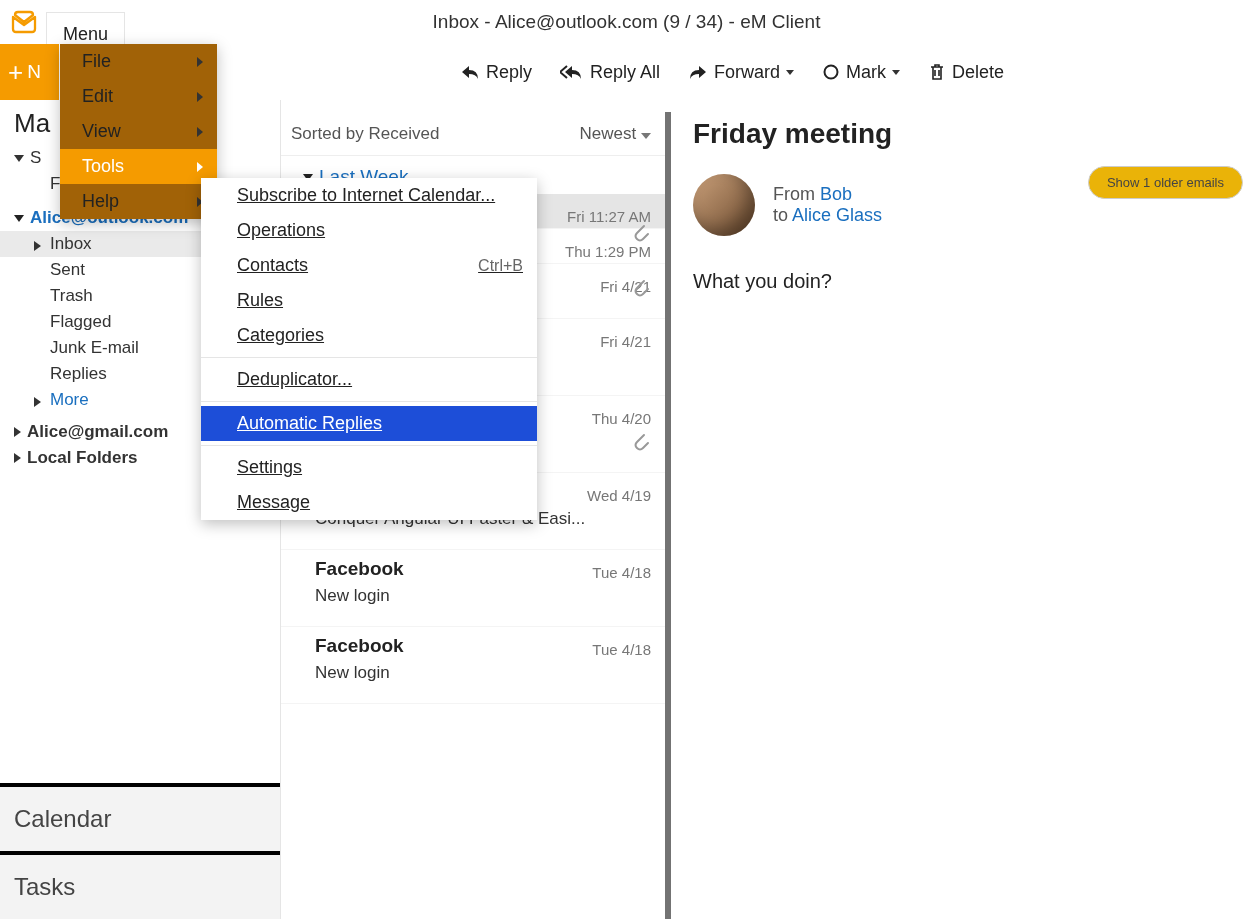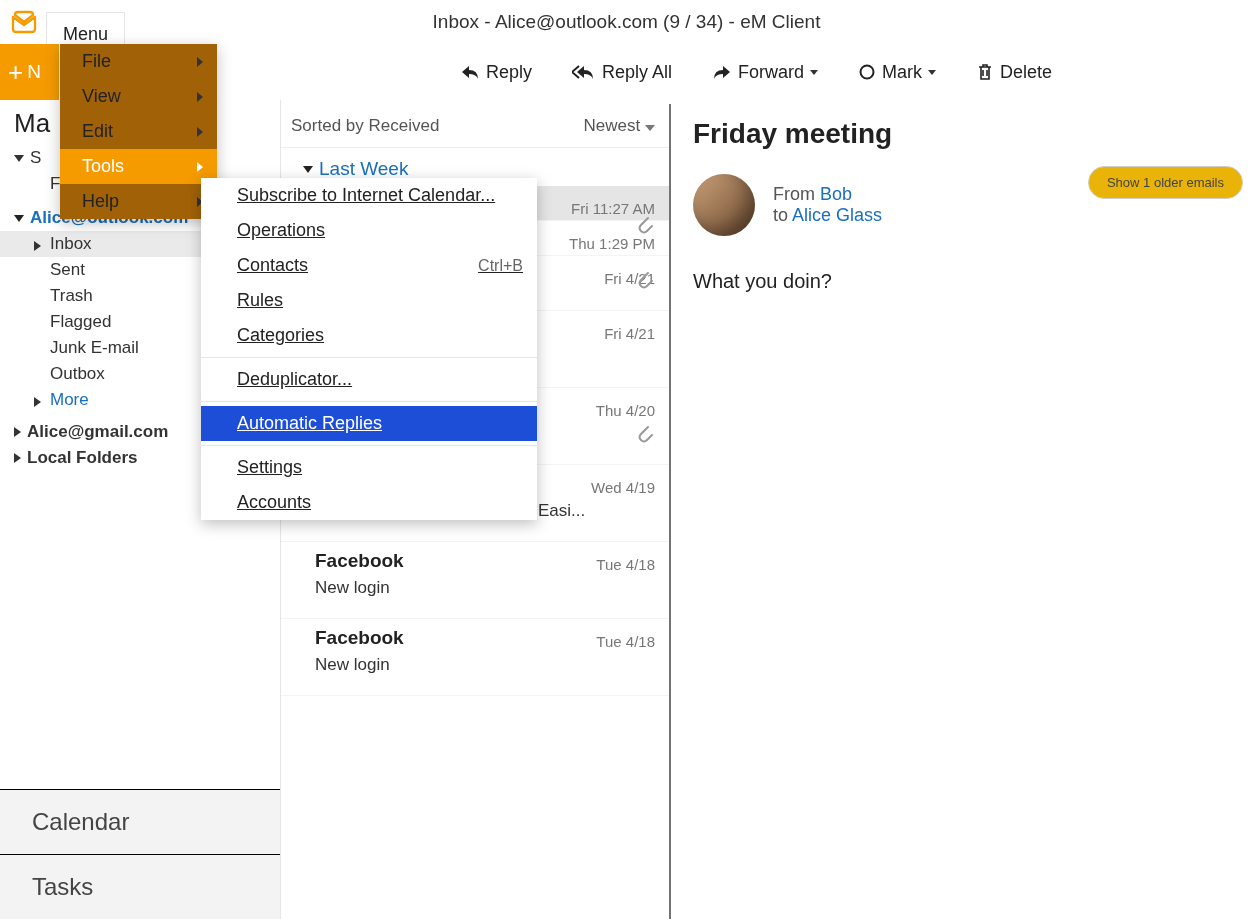--- a/index.html
+++ b/index.html
@@ -8,42 +8,42 @@
     
     .titlebar { height: 44px; display: flex; align-items: center; justify-content: center; font-size: 19px; font-weight: 400; color: #333; }
     .app-logo-wrap { position: absolute; left: 2px; top: 0; display: flex; align-items: center; }
     .app-logo { width: 44px; height: 44px; display: flex; align-items: center; justify-content: center; }
     .menu-button { position: absolute; left: 46px; top: 0; height: 44px; padding: 0 16px; display: flex; align-items: center; font-size: 18px; background: #fff; border: 1px solid #e5e5e5; border-bottom: none; margin-top: 12px; }
 
     
     .toolbar-row { height: 56px; display: flex; align-items: center; position: relative; }
     .new-btn { position: absolute; left: 0; top: 0; height: 56px; background: #f59b00; color: #fff; font-size: 19px; display:flex; align-items:center; padding: 0 18px 0 8px;}
     .new-plus { font-size: 26px; font-weight: 300; margin-right: 4px; }
-    .toolbar-actions { position: absolute; left: 460px; top: 0; height: 56px; display: flex; align-items: center; gap: 40px; }
+    .toolbar-actions { position: absolute; left: 460px; top: 0; height: 56px; display: flex; align-items: center; gap: 28px; }
     .tb-item { display: flex; align-items: center; gap: 6px; font-size: 18px; color: #222; }
     .caret-down { width:0;height:0;border-left:5px solid transparent;border-right:5px solid transparent;border-top:6px solid #333; display:inline-block;}
     .caret-down.sm{border-left-width:4px;border-right-width:4px;border-top-width:5px;}
 
     
     .leftcol { position:absolute; left:0; top:100px; width:281px; bottom:0; border-right:1px solid #e5e5e5; }
     .mail-label { font-size: 26px; font-weight: 300; padding: 8px 0 6px 14px; color:#222;}
     .tree { font-size: 17px; color:#333; }
     .tree-row { display:flex; align-items:center; padding: 3px 0 3px 14px; gap:6px; }
     .tri { width:0;height:0; display:inline-block;}
     .tri-down{border-left:5px solid transparent;border-right:5px solid transparent;border-top:7px solid #333;}
     .tri-right{border-top:5px solid transparent;border-bottom:5px solid transparent;border-left:7px solid #333;}
     .child { padding-left: 50px; font-size:17px; padding-top:3px; padding-bottom:3px;}
     .child.sel { background:#eaeaea; position:relative;}
     .child .tri-right{ position:absolute; left:34px; top:10px;}
     .blue { color:#1a6fbf; }
     .bottom-tabs { position:absolute; left:0; bottom:0; width:100%; }
-    .btab { padding: 18px 0 18px 32px; font-size: 24px; font-weight:300; border-top:1px solid #000000; background:#f3f3f3; color:#444;}
-
-    
-    .midcol { position:absolute; left:281px; top:104px; width:390px; bottom:0; border-right:2px solid #737373; }
+    .btab { padding: 18px 0 18px 14px; font-size: 24px; font-weight:300; border-top:4px solid #000000; background:#f3f3f3; color:#444;}
+
+    
+    .midcol { position:absolute; left:281px; top:112px; width:390px; bottom:0; border-right:6px solid #737373; }
     .sort-row { height:44px; display:flex; align-items:center; justify-content:space-between; padding:0 14px 0 10px; border-bottom:1px solid #eee; color:#555; font-size:17px;}
     .group-hdr { color:#1a6fbf; font-size:19px; padding: 10px 0 6px 22px; display:flex; align-items:center; gap:6px;}
     .msg { padding: 8px 14px 20px 34px; position:relative; border-bottom:1px solid #f4f4f4;}
     .msg.sel{ background:#e5e5e5;}
     .msg .from{ font-size:19px; font-weight:600; color:#222;}
     .msg .time{ position:absolute; right:14px; top:14px; color:#777; font-size:15px;}
     .msg .subj{ font-size:17px; color:#333; margin-top:6px;}
     .msg .subj.bold{ font-weight:700; }
     .unread-dot{ width:10px;height:10px;border-radius:50%;background:#f59b00; position:absolute; left:14px; top:20px;}
     .clip { position:absolute; right:14px; bottom:20px; color:#888;}
@@ -140,21 +140,21 @@
 
     <div class="tree-row blue" style="margin-top:8px;">
         <span class="tri tri-down" style="border-top-color:#222"></span>
         <b style="font-weight:600">Alice@outlook.com</b>
       </div>
     <div class="child sel"><span class="tri tri-right"></span><span>Inbox</span></div>
     <div class="child">Sent</div>
     <div class="child">Trash</div>
     <div class="child">Flagged</div>
     <div class="child">Junk E-mail</div>
-    <div class="child">Outbox</div>
+    <div class="child">Replies</div>
     <div class="child blue" style="position:relative"><span class="tri tri-right" style="position:absolute;left:34px;top:10px;"></span><span>More</span></div>
 
     <div class="tree-row" style="margin-top:6px;">
         <span class="tri tri-right"></span>
         <b style="font-weight:600">Alice@gmail.com</b>
       </div>
     <div class="tree-row">
         <span class="tri tri-right"></span>
         <b style="font-weight:600">Local Folders</b>
       </div>
@@ -246,25 +246,25 @@
   </div>
   <div class="body-text">What you doin?</div>
 </div>
 
 <div class="menu-popup">
   <div class="mi">
       <span>File</span>
       <span class="arr"></span>
     </div>
   <div class="mi">
+      <span>Edit</span>
+      <span class="arr"></span>
+    </div>
+  <div class="mi">
       <span>View</span>
-      <span class="arr"></span>
-    </div>
-  <div class="mi">
-      <span>Edit</span>
       <span class="arr"></span>
     </div>
   <div class="mi hl">
       <span>Tools</span>
       <span class="arr"></span>
     </div>
   <div class="mi">
       <span>Help</span>
       <span class="arr"></span>
     </div>
@@ -293,15 +293,15 @@
     </div>
   <hr>
   <div class="si hl">
       <span>Automatic Replies</span>
     </div>
   <hr>
   <div class="si">
       <span>Settings</span>
     </div>
   <div class="si">
-      <span>Accounts</span>
+      <span>Message</span>
     </div>
 </div>
 
 </body></html>

